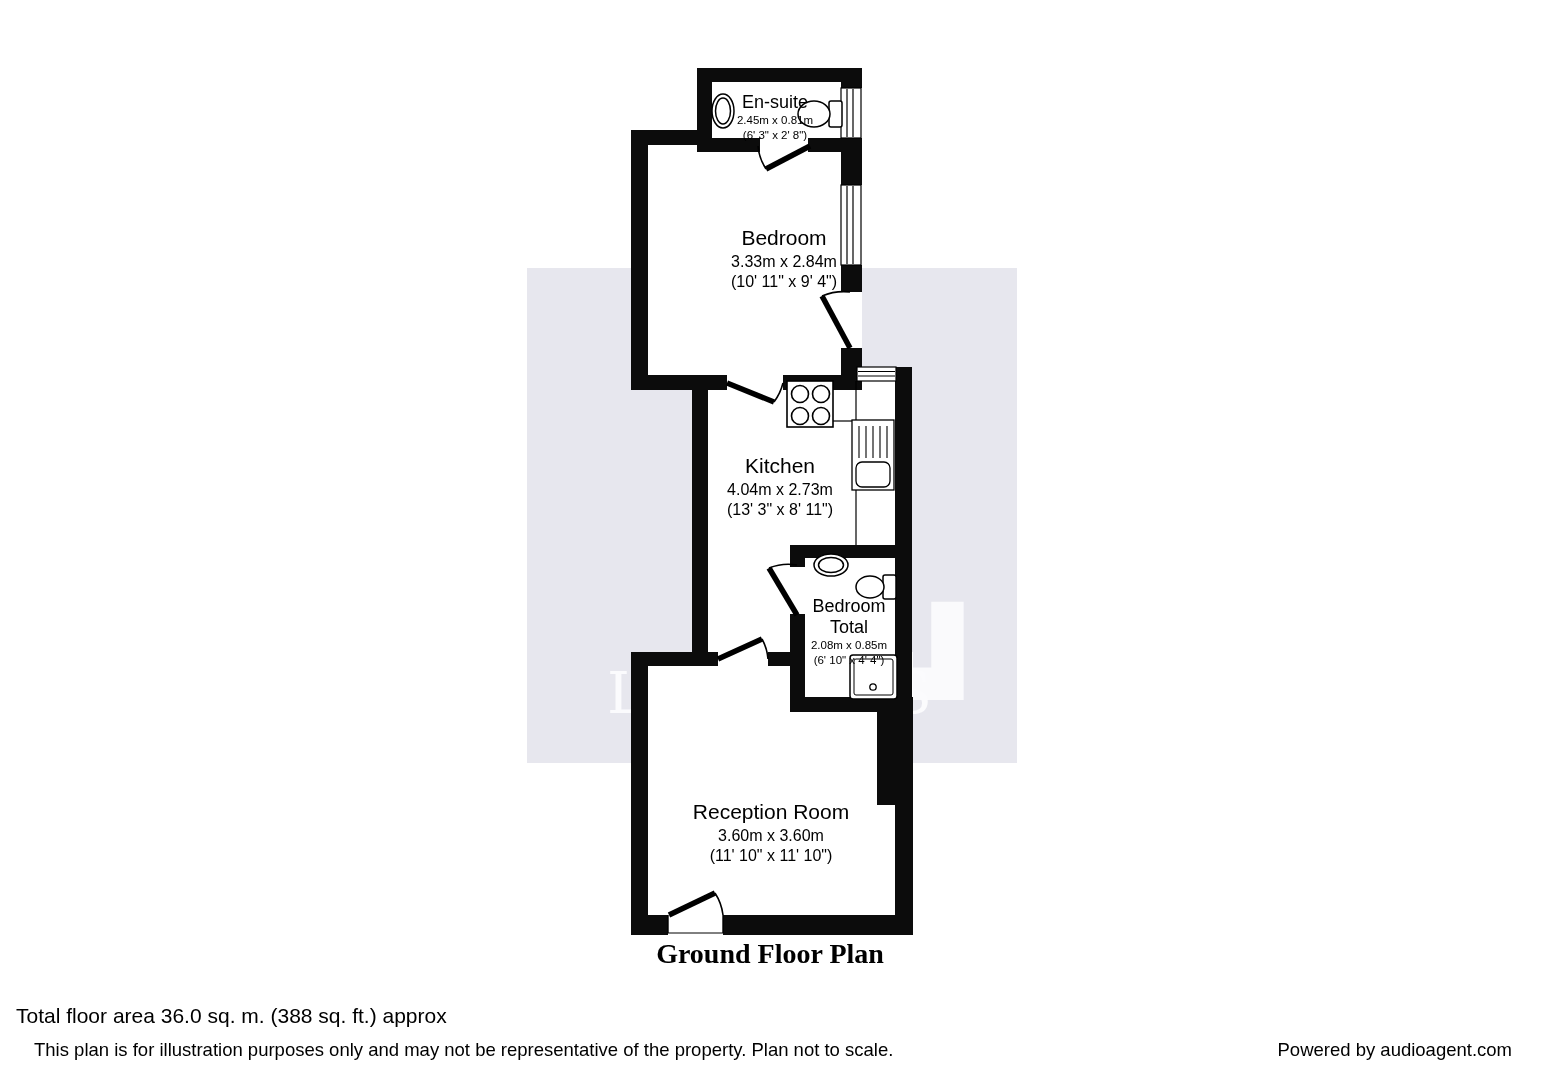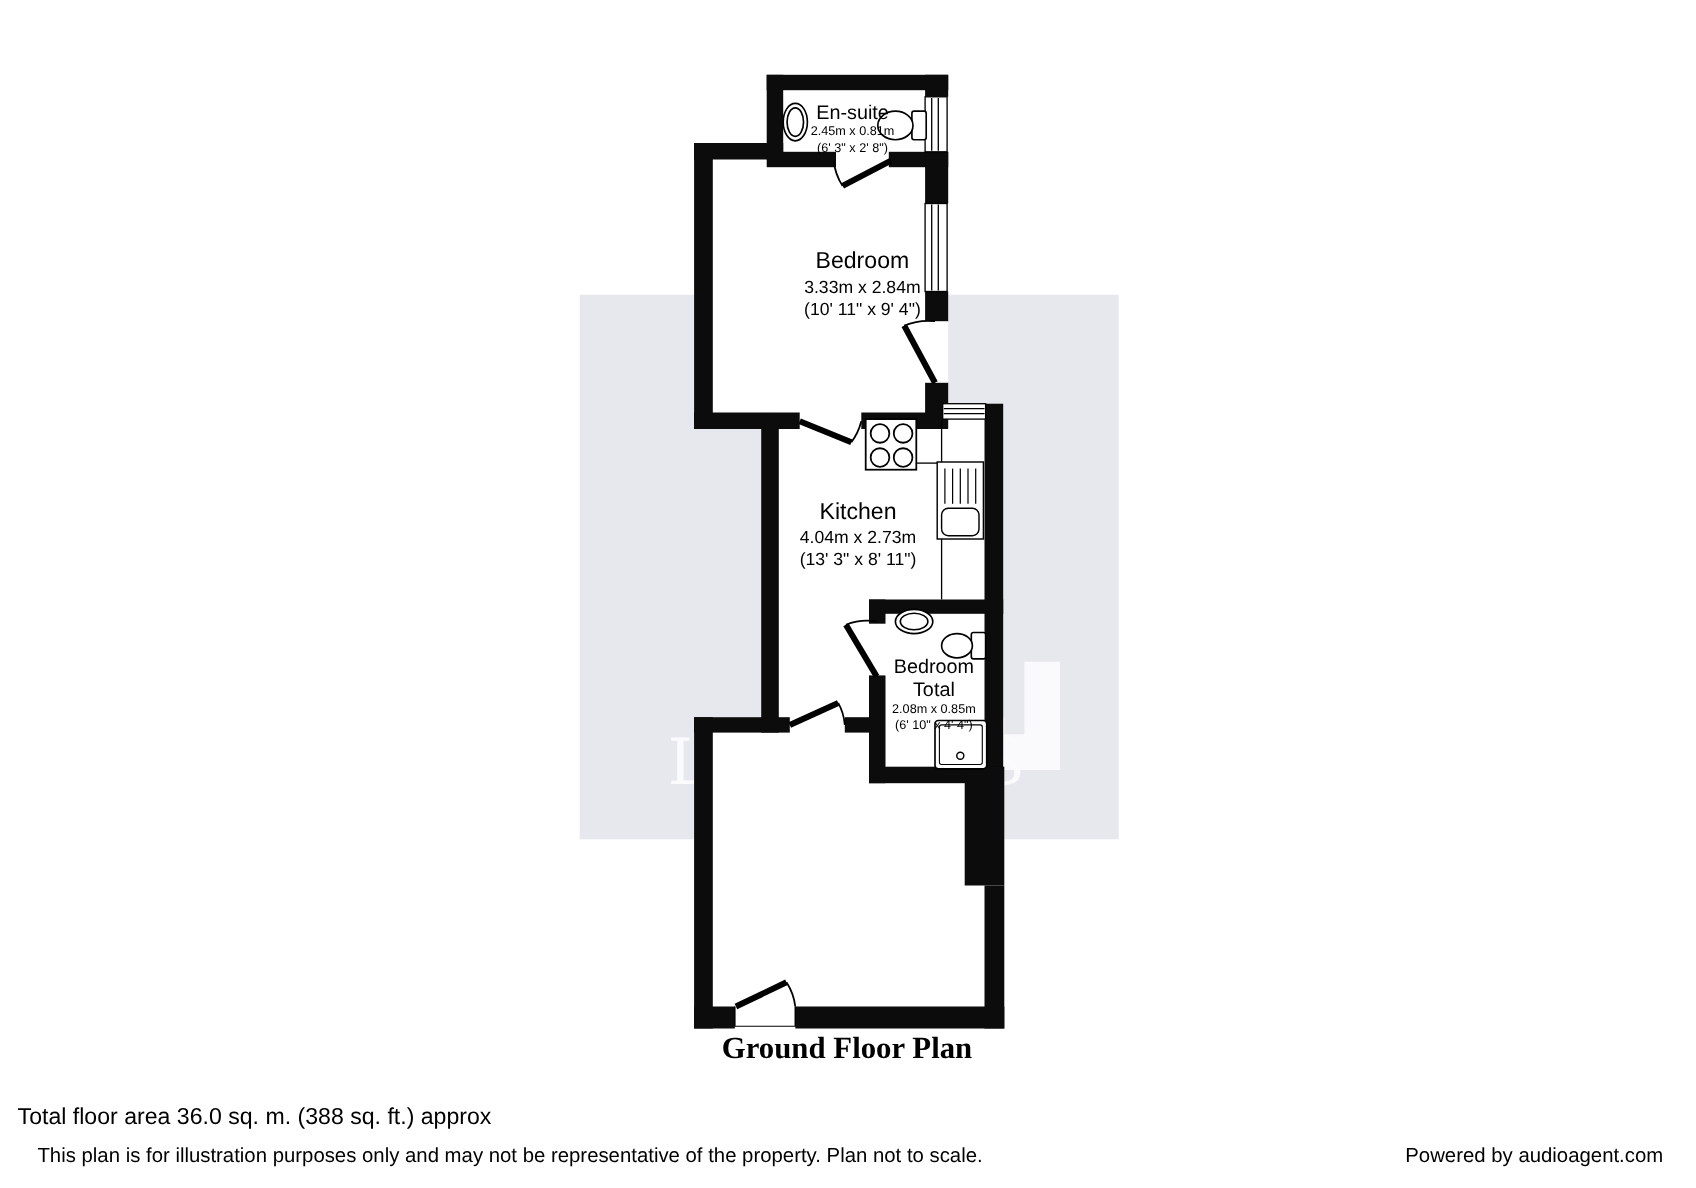--- a/index.html
+++ b/index.html
@@ -195,20 +195,25 @@
     <div class="room-dims">(13' 3" x 8' 11")</div>
   </div>
 
   <div class="label tiny" style="left:849px;top:596px;">
     <div class="room-title">Bedroom</div>
     <div class="room-title">Total</div>
     <div class="room-dims">2.08m x 0.85m</div>
     <div class="room-dims">(6' 10" x 4' 4")</div>
   </div>
 
+  <div class="label" style="left:771px;top:799px;">
+    <div class="room-title">Reception Room</div>
+    <div class="room-dims">3.60m x 3.60m</div>
+    <div class="room-dims">(11' 10" x 11' 10")</div>
+  </div>
 
   <div class="plan-title" style="left:770px;top:938px;">Ground Floor Plan</div>
 
   <div class="footer-line1">Total floor area 36.0 sq. m. (388 sq. ft.) approx</div>
   <div class="footer-line2">This plan is for illustration purposes only and may not be representative of the property. Plan not to scale.</div>
   <div class="footer-powered">Powered by audioagent.com</div>
 
 </div>
 
 </body></html>

